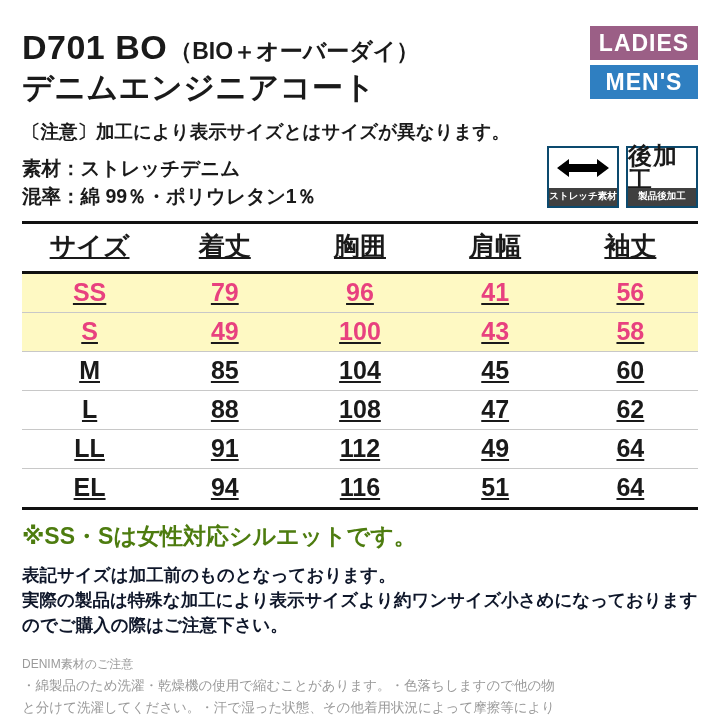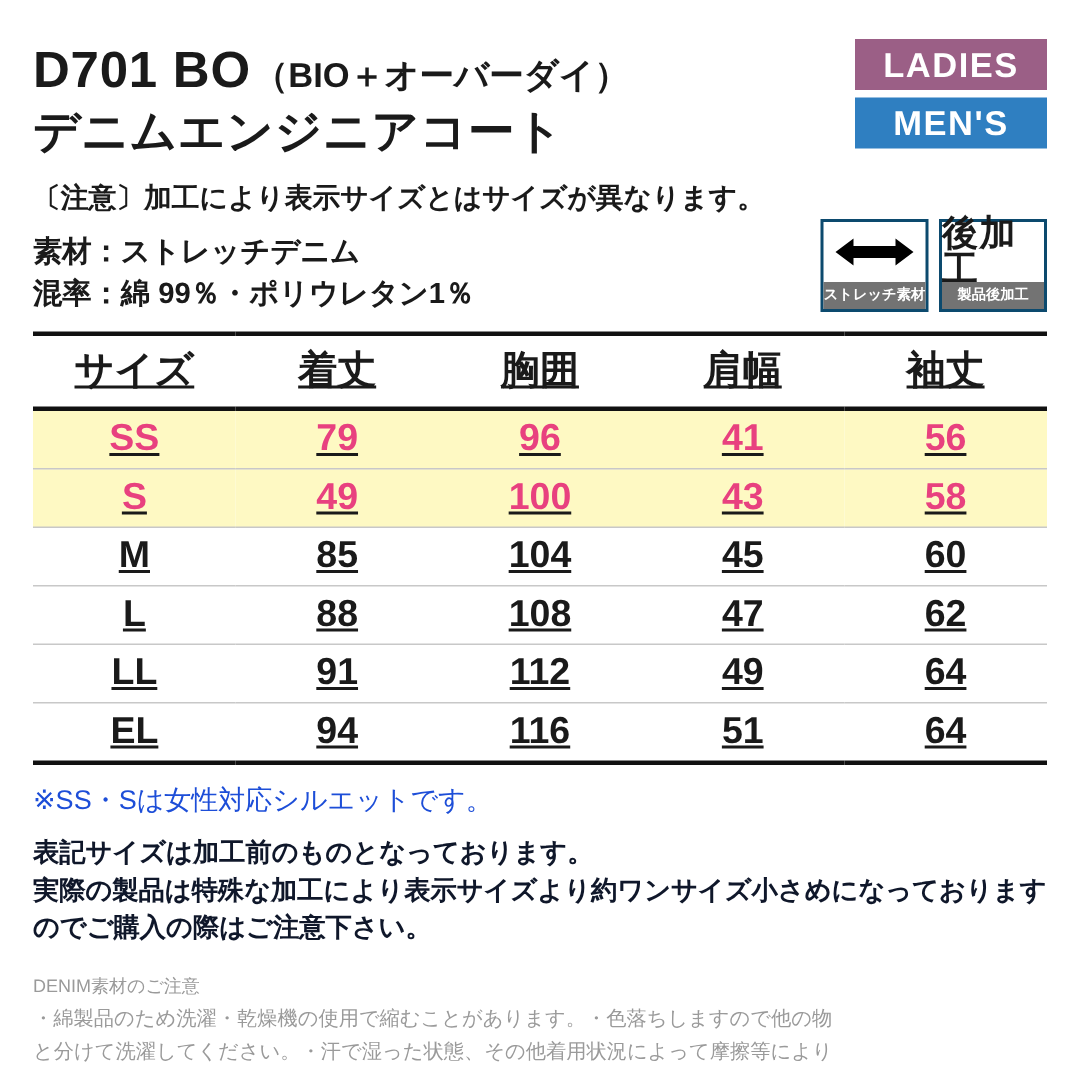--- a/index.html
+++ b/index.html
@@ -52,21 +52,21 @@
   .product-name {
     font-size: 31px;
     font-weight: bold;
     line-height: 1.2;
     margin-top: 3px;
     letter-spacing: 0.5px;
   }
 
   .badges {
     flex: 0 0 auto;
-    width: 128px;
+    width: 108px;
     margin-top: 2px;
   }
   .badge {
     height: 34px;
     display: flex;
     align-items: center;
     justify-content: center;
     color: #ffffff;
     font-weight: bold;
     font-size: 23px;
@@ -125,21 +125,21 @@
     justify-content: center;
   }
   .icon-art .big-kanji {
     font-size: 24px;
     font-weight: bold;
     letter-spacing: 1px;
     line-height: 1;
   }
   .icon-caption {
     width: 100%;
-    background: #737373;
+    background: #404040;
     color: #fff;
     font-size: 9.5px;
     font-weight: bold;
     text-align: center;
     padding: 2px 0 3px 0;
     letter-spacing: 0;
     box-sizing: border-box;
   }
 
   
@@ -172,23 +172,23 @@
   table.size-table tbody tr:last-child td {
     border-bottom: 3px solid #111;
   }
   table.size-table tbody tr.pink + tr.pink td {
     border-top: 1px solid #f3bed3;
   }
 
   
   .pink-note {
     margin-top: 11px;
-    font-size: 18px;
-    font-weight: normal;
-    color: #1d4ed8;
+    font-size: 23px;
+    font-weight: bold;
+    color: #4d7c0f;
   }
   .blue-notes {
     margin-top: 11px;
     color: #0f172a;
     font-size: 17.5px;
     font-weight: bold;
     line-height: 1.42;
   }
   .gray-block {
     margin-top: 17px;

